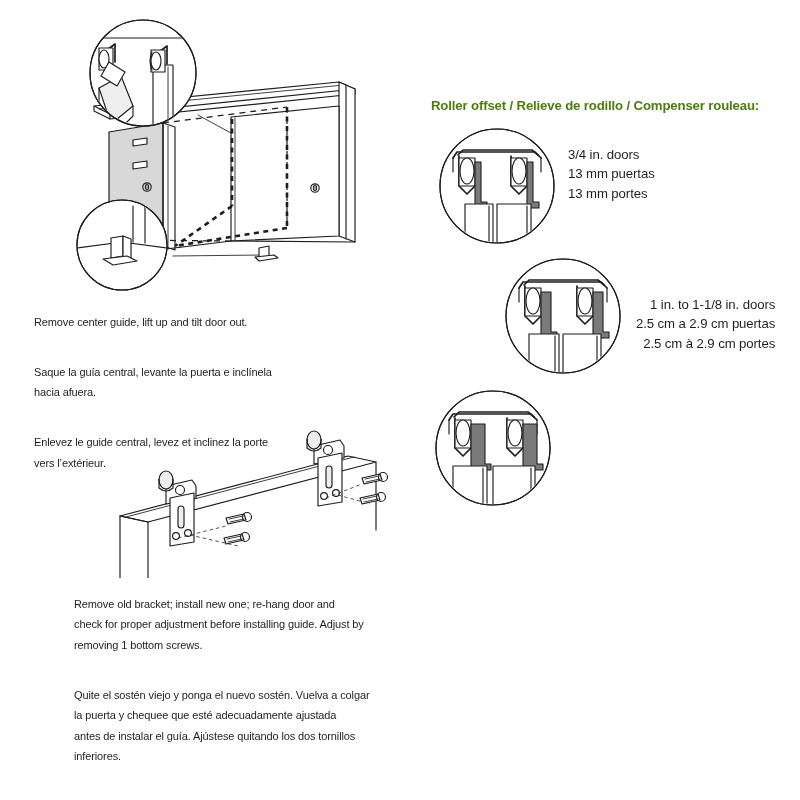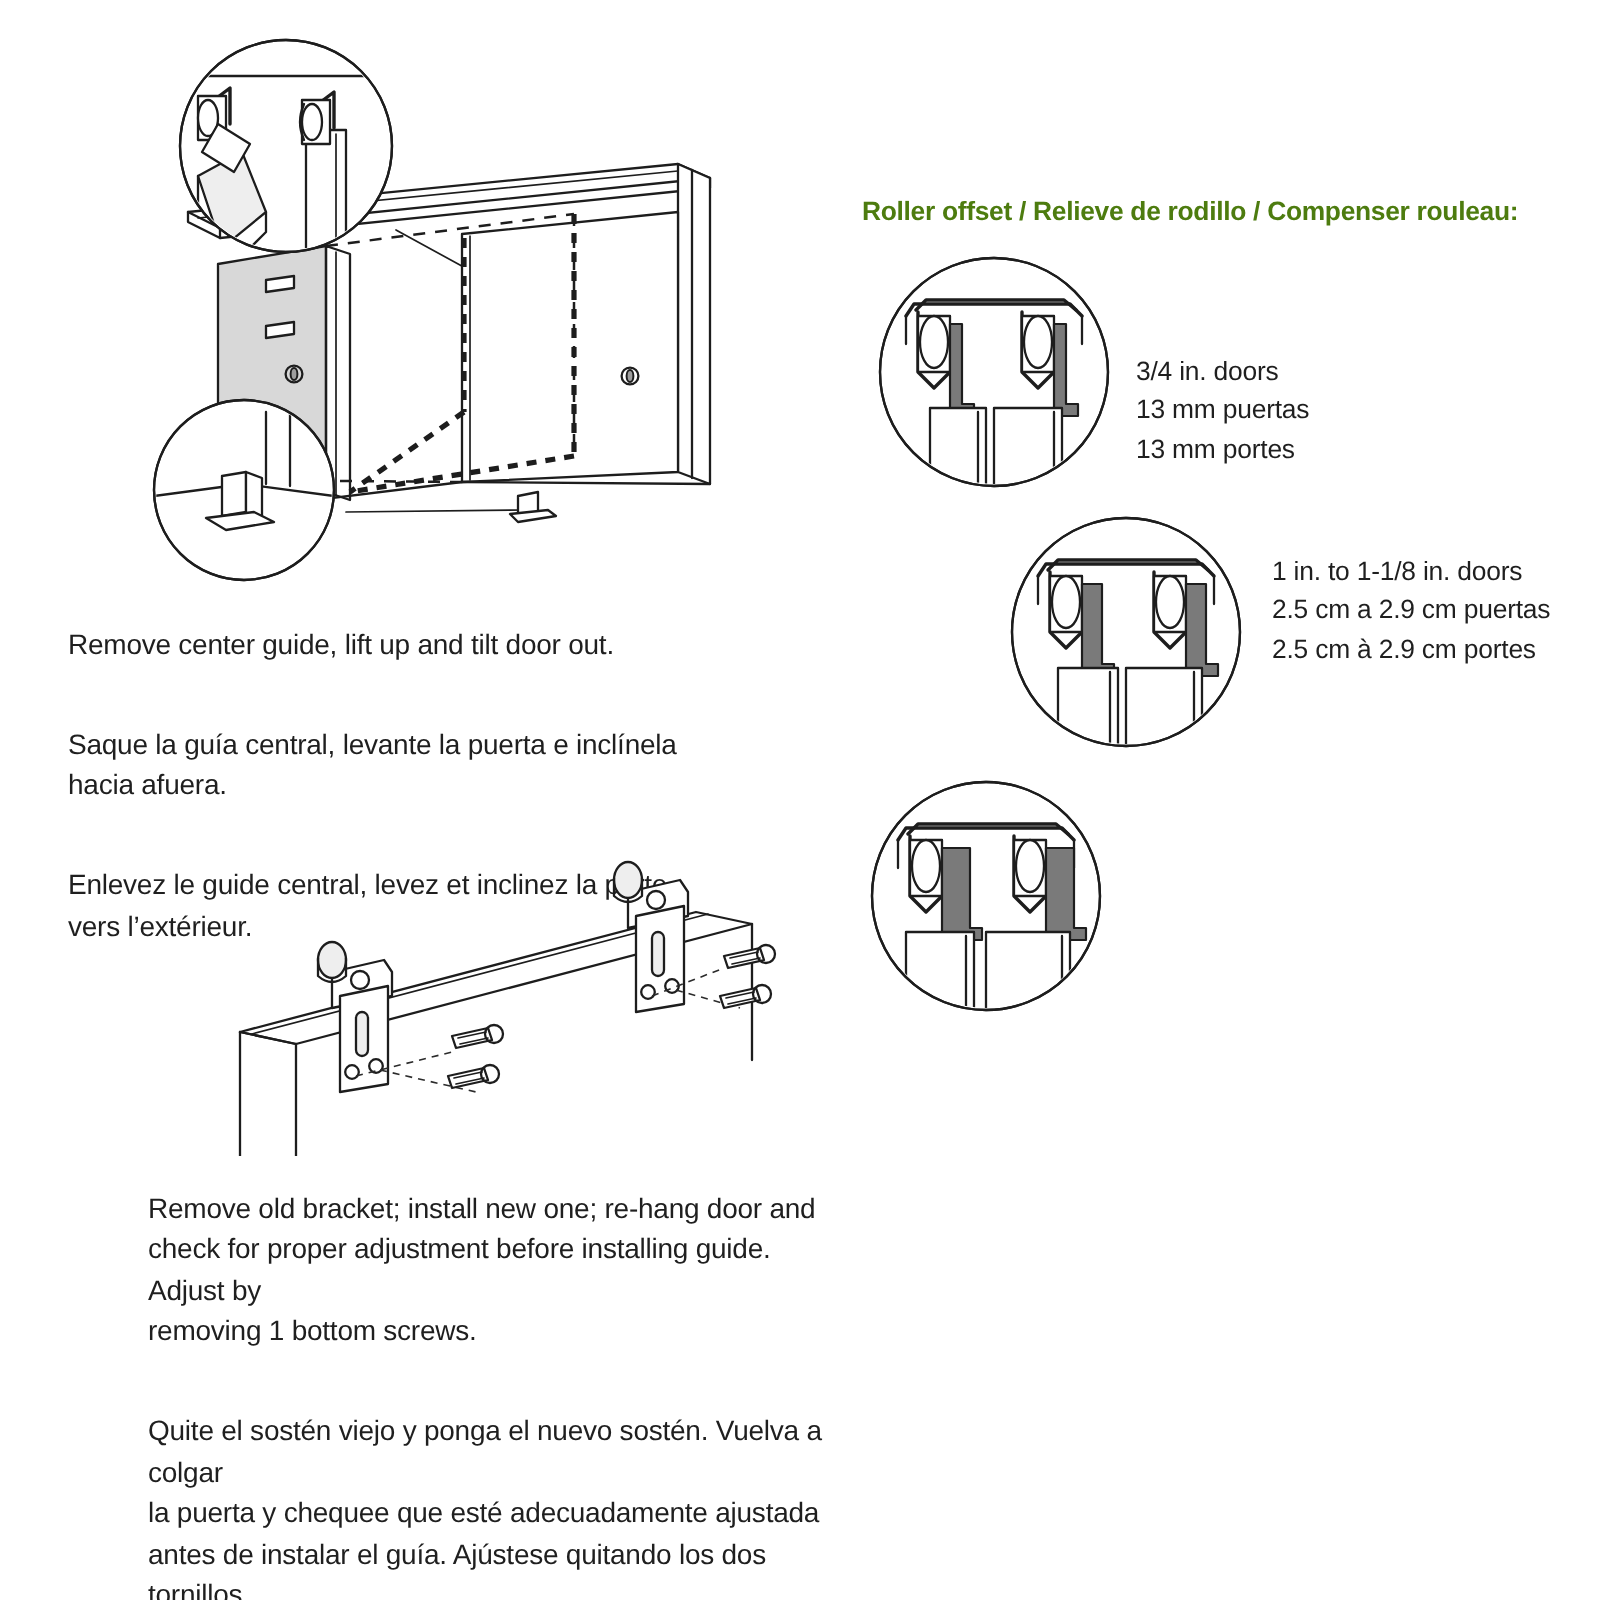--- a/index.html
+++ b/index.html
@@ -21,21 +21,21 @@
   .page {
     position: absolute;
     left: 0; top: 0;
     width: 800px;
     height: 800px;
   }
 
   
   .instr {
     position: absolute;
-    font-size: 14px;
+    font-size: 11px;
     line-height: 20.5px;
     color: #1f1f1f;
     letter-spacing: -0.12px;
     white-space: pre-line;
   }
   .instr p {
     margin: 0 0 9px 0;
   }
   .instr p:last-child { margin-bottom: 0; }
 
@@ -62,22 +62,22 @@
   }
 
   .offset-label {
     position: absolute;
     font-size: 13.2px;
     line-height: 19.4px;
     color: #1f1f1f;
     letter-spacing: -0.1px;
     white-space: pre-line;
   }
-  #offset-label-0 { left: 568px; top: 176px; }
-  #offset-label-1 { left: 636px; top: 276px; }
+  #offset-label-0 { left: 568px; top: 145px; }
+  #offset-label-1 { left: 636px; top: 295px; text-align: right; }
   #offset-label-2 { left: 578px; top: 404px; }
 
   svg { display: block; }
   .ln  { fill: none; stroke: #1d1d1d; stroke-width: 1.15; stroke-linejoin: round; stroke-linecap: round; }
   .ln-t{ fill: none; stroke: #1d1d1d; stroke-width: 0.85; stroke-linejoin: round; stroke-linecap: round; }
   .ln-h{ fill: none; stroke: #1d1d1d; stroke-width: 1.7;  stroke-linejoin: round; stroke-linecap: round; }
   .fillw { fill: #ffffff; stroke: #1d1d1d; stroke-width: 1.15; stroke-linejoin: round; }
   .fillg { fill: #d8d8d8; stroke: #1d1d1d; stroke-width: 1.15; stroke-linejoin: round; }
   .fillgl{ fill: #eeeeee; stroke: #1d1d1d; stroke-width: 1.15; stroke-linejoin: round; }
   .fillgm{ fill: #9e9e9e; stroke: #1d1d1d; stroke-width: 1.0;  stroke-linejoin: round; }

